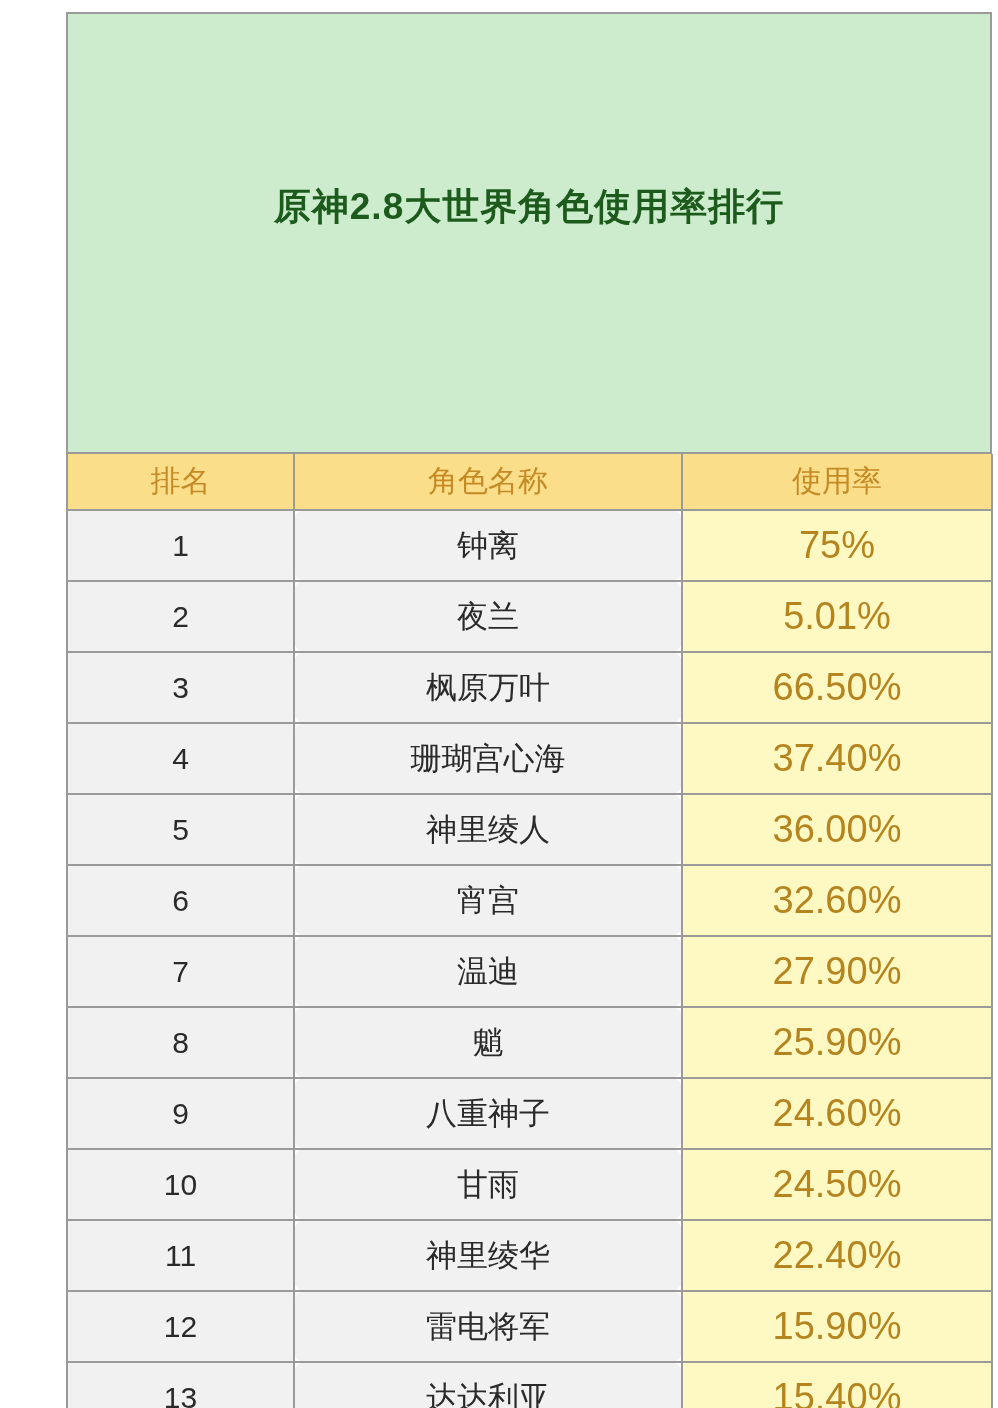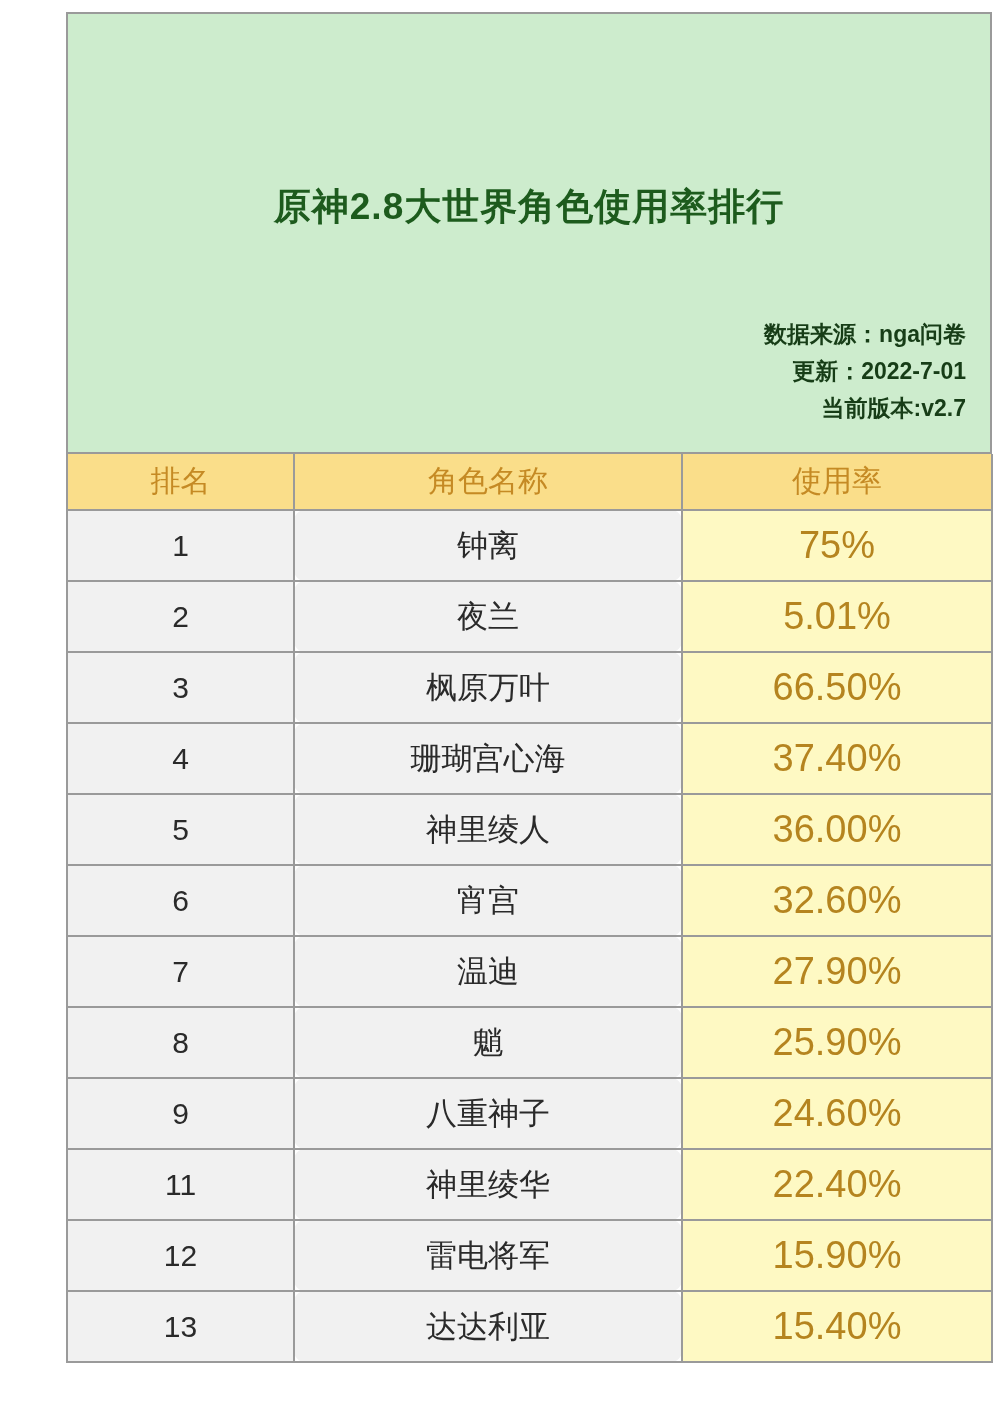--- a/index.html
+++ b/index.html
@@ -91,25 +91,20 @@
     font-size: 38px;
   }
 </style>
 </head>
 <body>
 
 <div class="sheet">
 
   <div class="header-block">
     <div class="main-title">原神2.8大世界角色使用率排行</div>
-    <div class="meta">
-      <div>数据来源：nga问卷</div>
-      <div>更新：2022-7-01</div>
-      <div>当前版本:v2.7</div>
-    </div>
   </div>
 
   <table class="rank">
     <colgroup>
       <col class="c-rank">
       <col class="c-name">
       <col class="c-rate">
     </colgroup>
     <thead>
       <tr>
@@ -158,20 +153,25 @@
         <td class="rank-cell">8</td>
         <td class="name-cell">魈</td>
         <td class="rate-cell">25.90%</td>
       </tr>
       <tr>
         <td class="rank-cell">9</td>
         <td class="name-cell">八重神子</td>
         <td class="rate-cell">24.60%</td>
       </tr>
       <tr>
+        <td class="rank-cell">10</td>
+        <td class="name-cell">甘雨</td>
+        <td class="rate-cell">24.50%</td>
+      </tr>
+      <tr>
         <td class="rank-cell">11</td>
         <td class="name-cell">神里绫华</td>
         <td class="rate-cell">22.40%</td>
       </tr>
       <tr>
         <td class="rank-cell">12</td>
         <td class="name-cell">雷电将军</td>
         <td class="rate-cell">15.90%</td>
       </tr>
       <tr>

